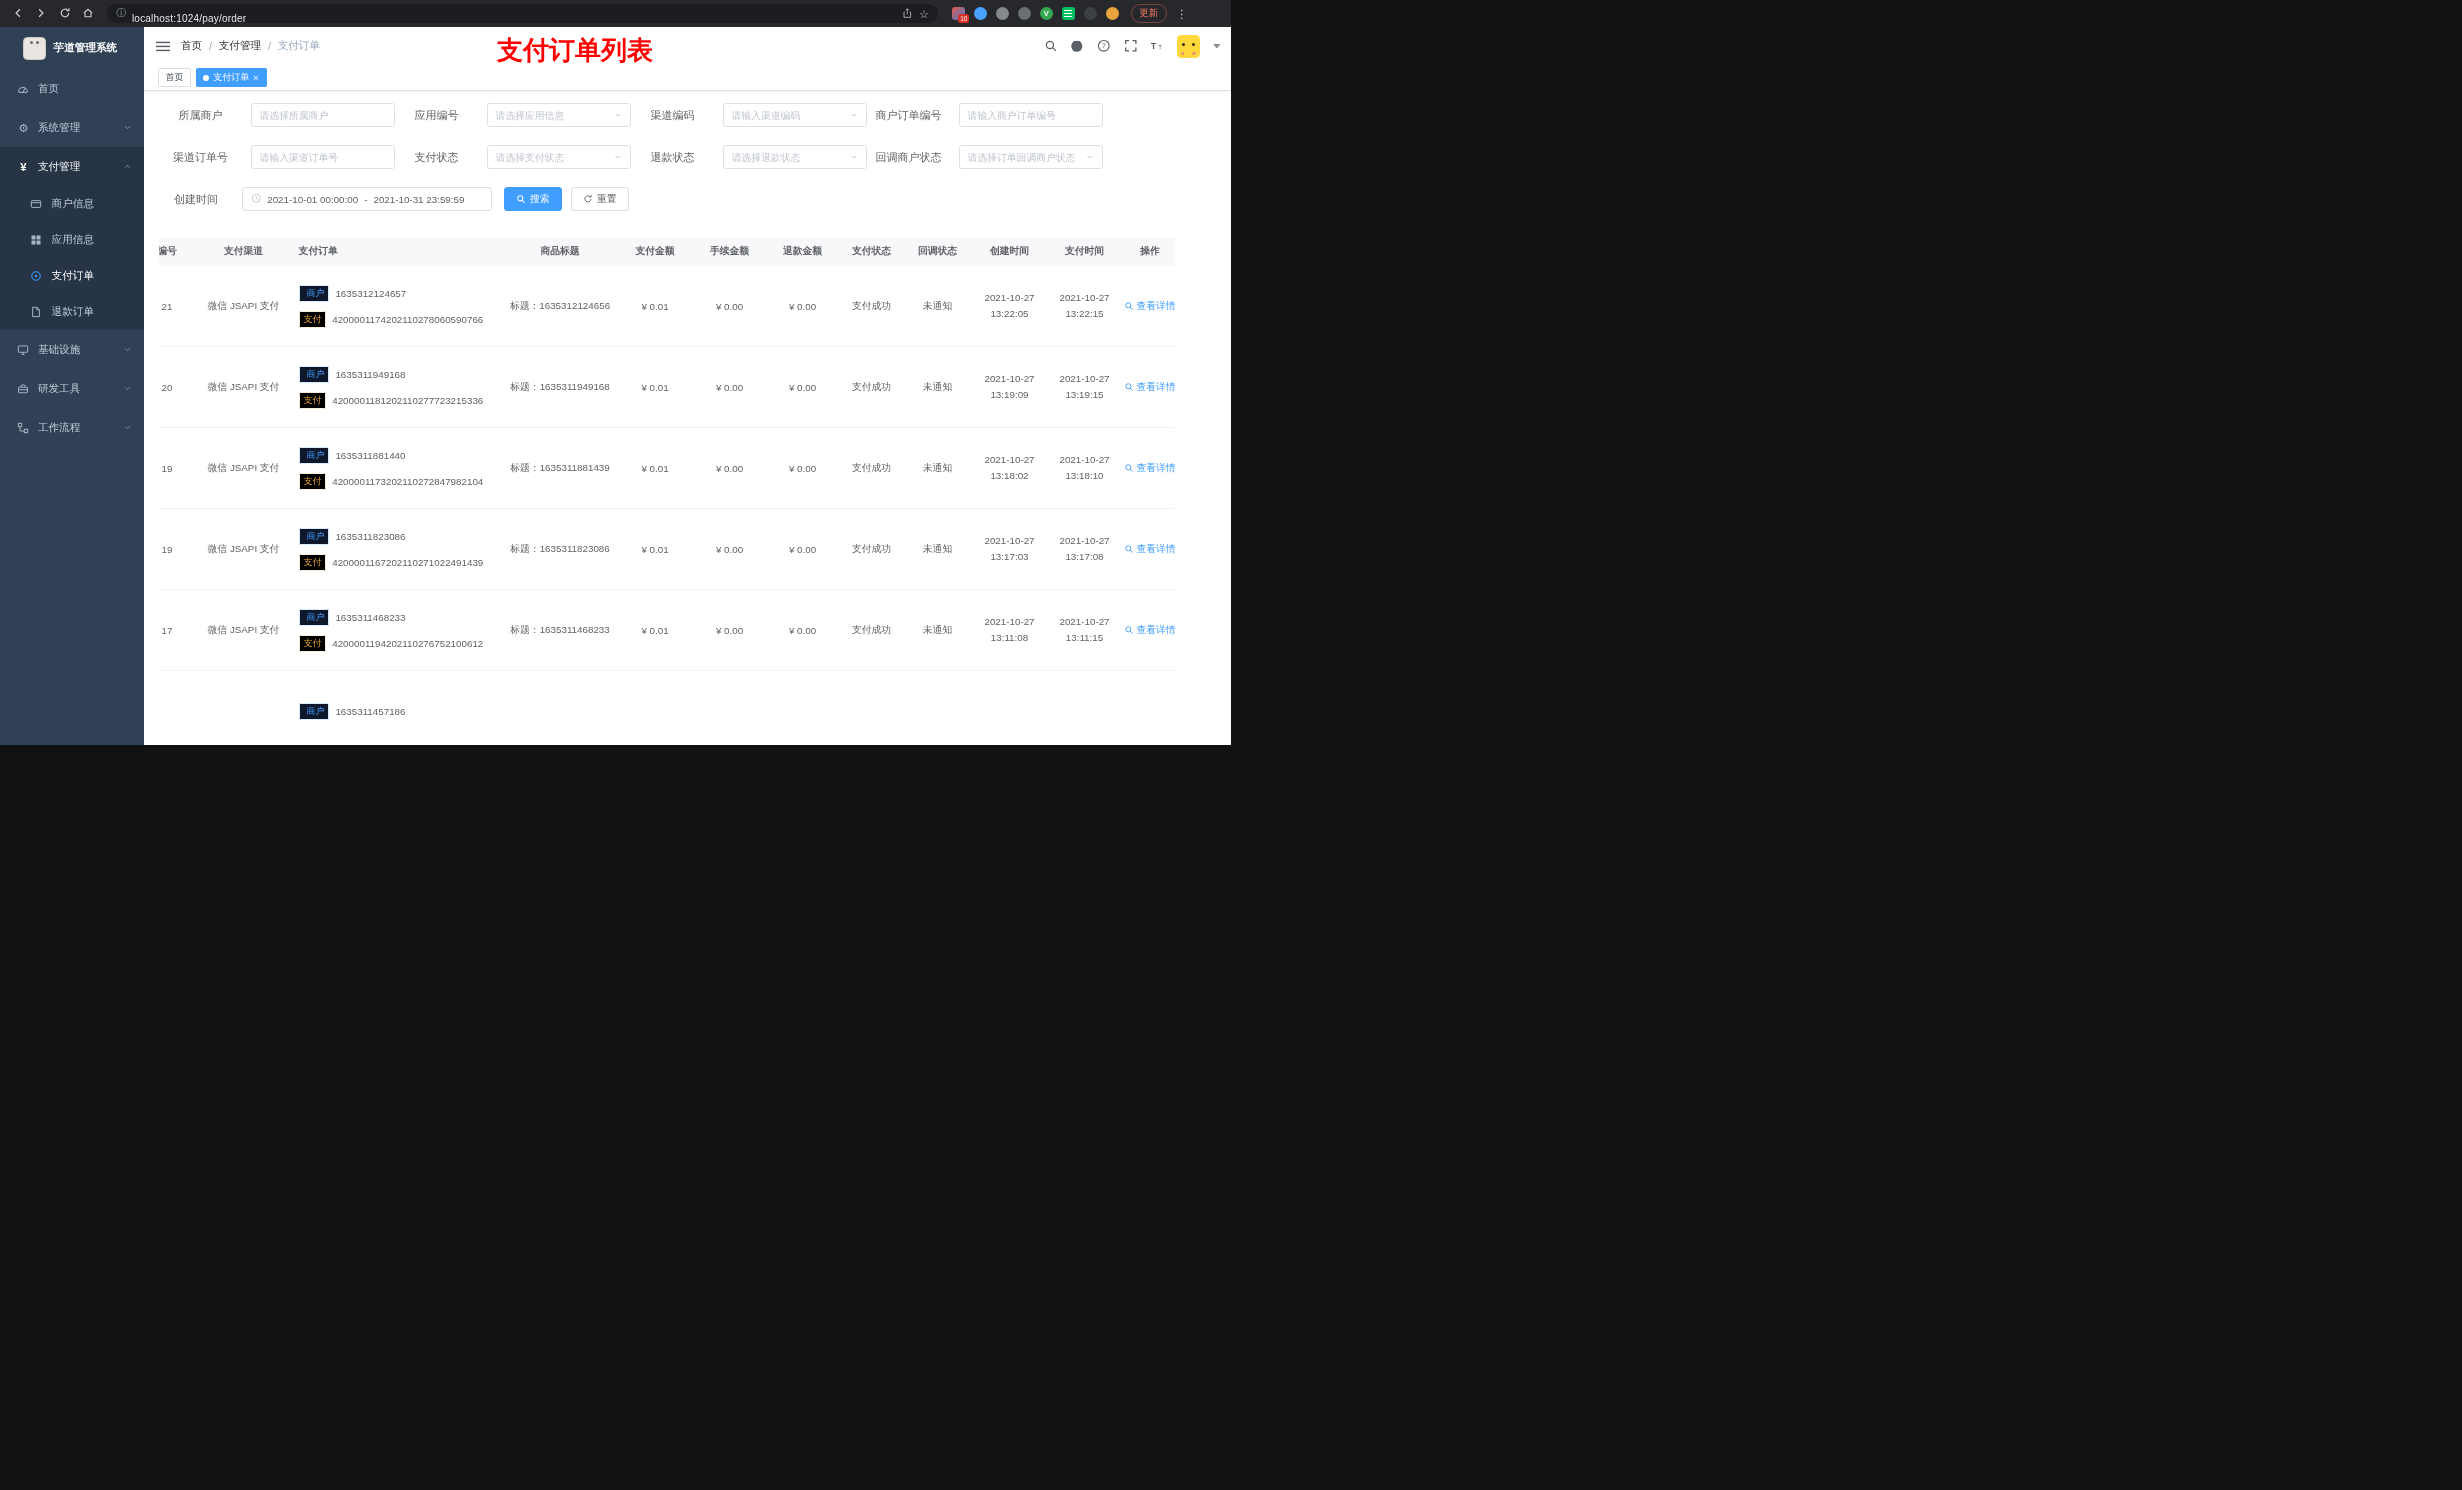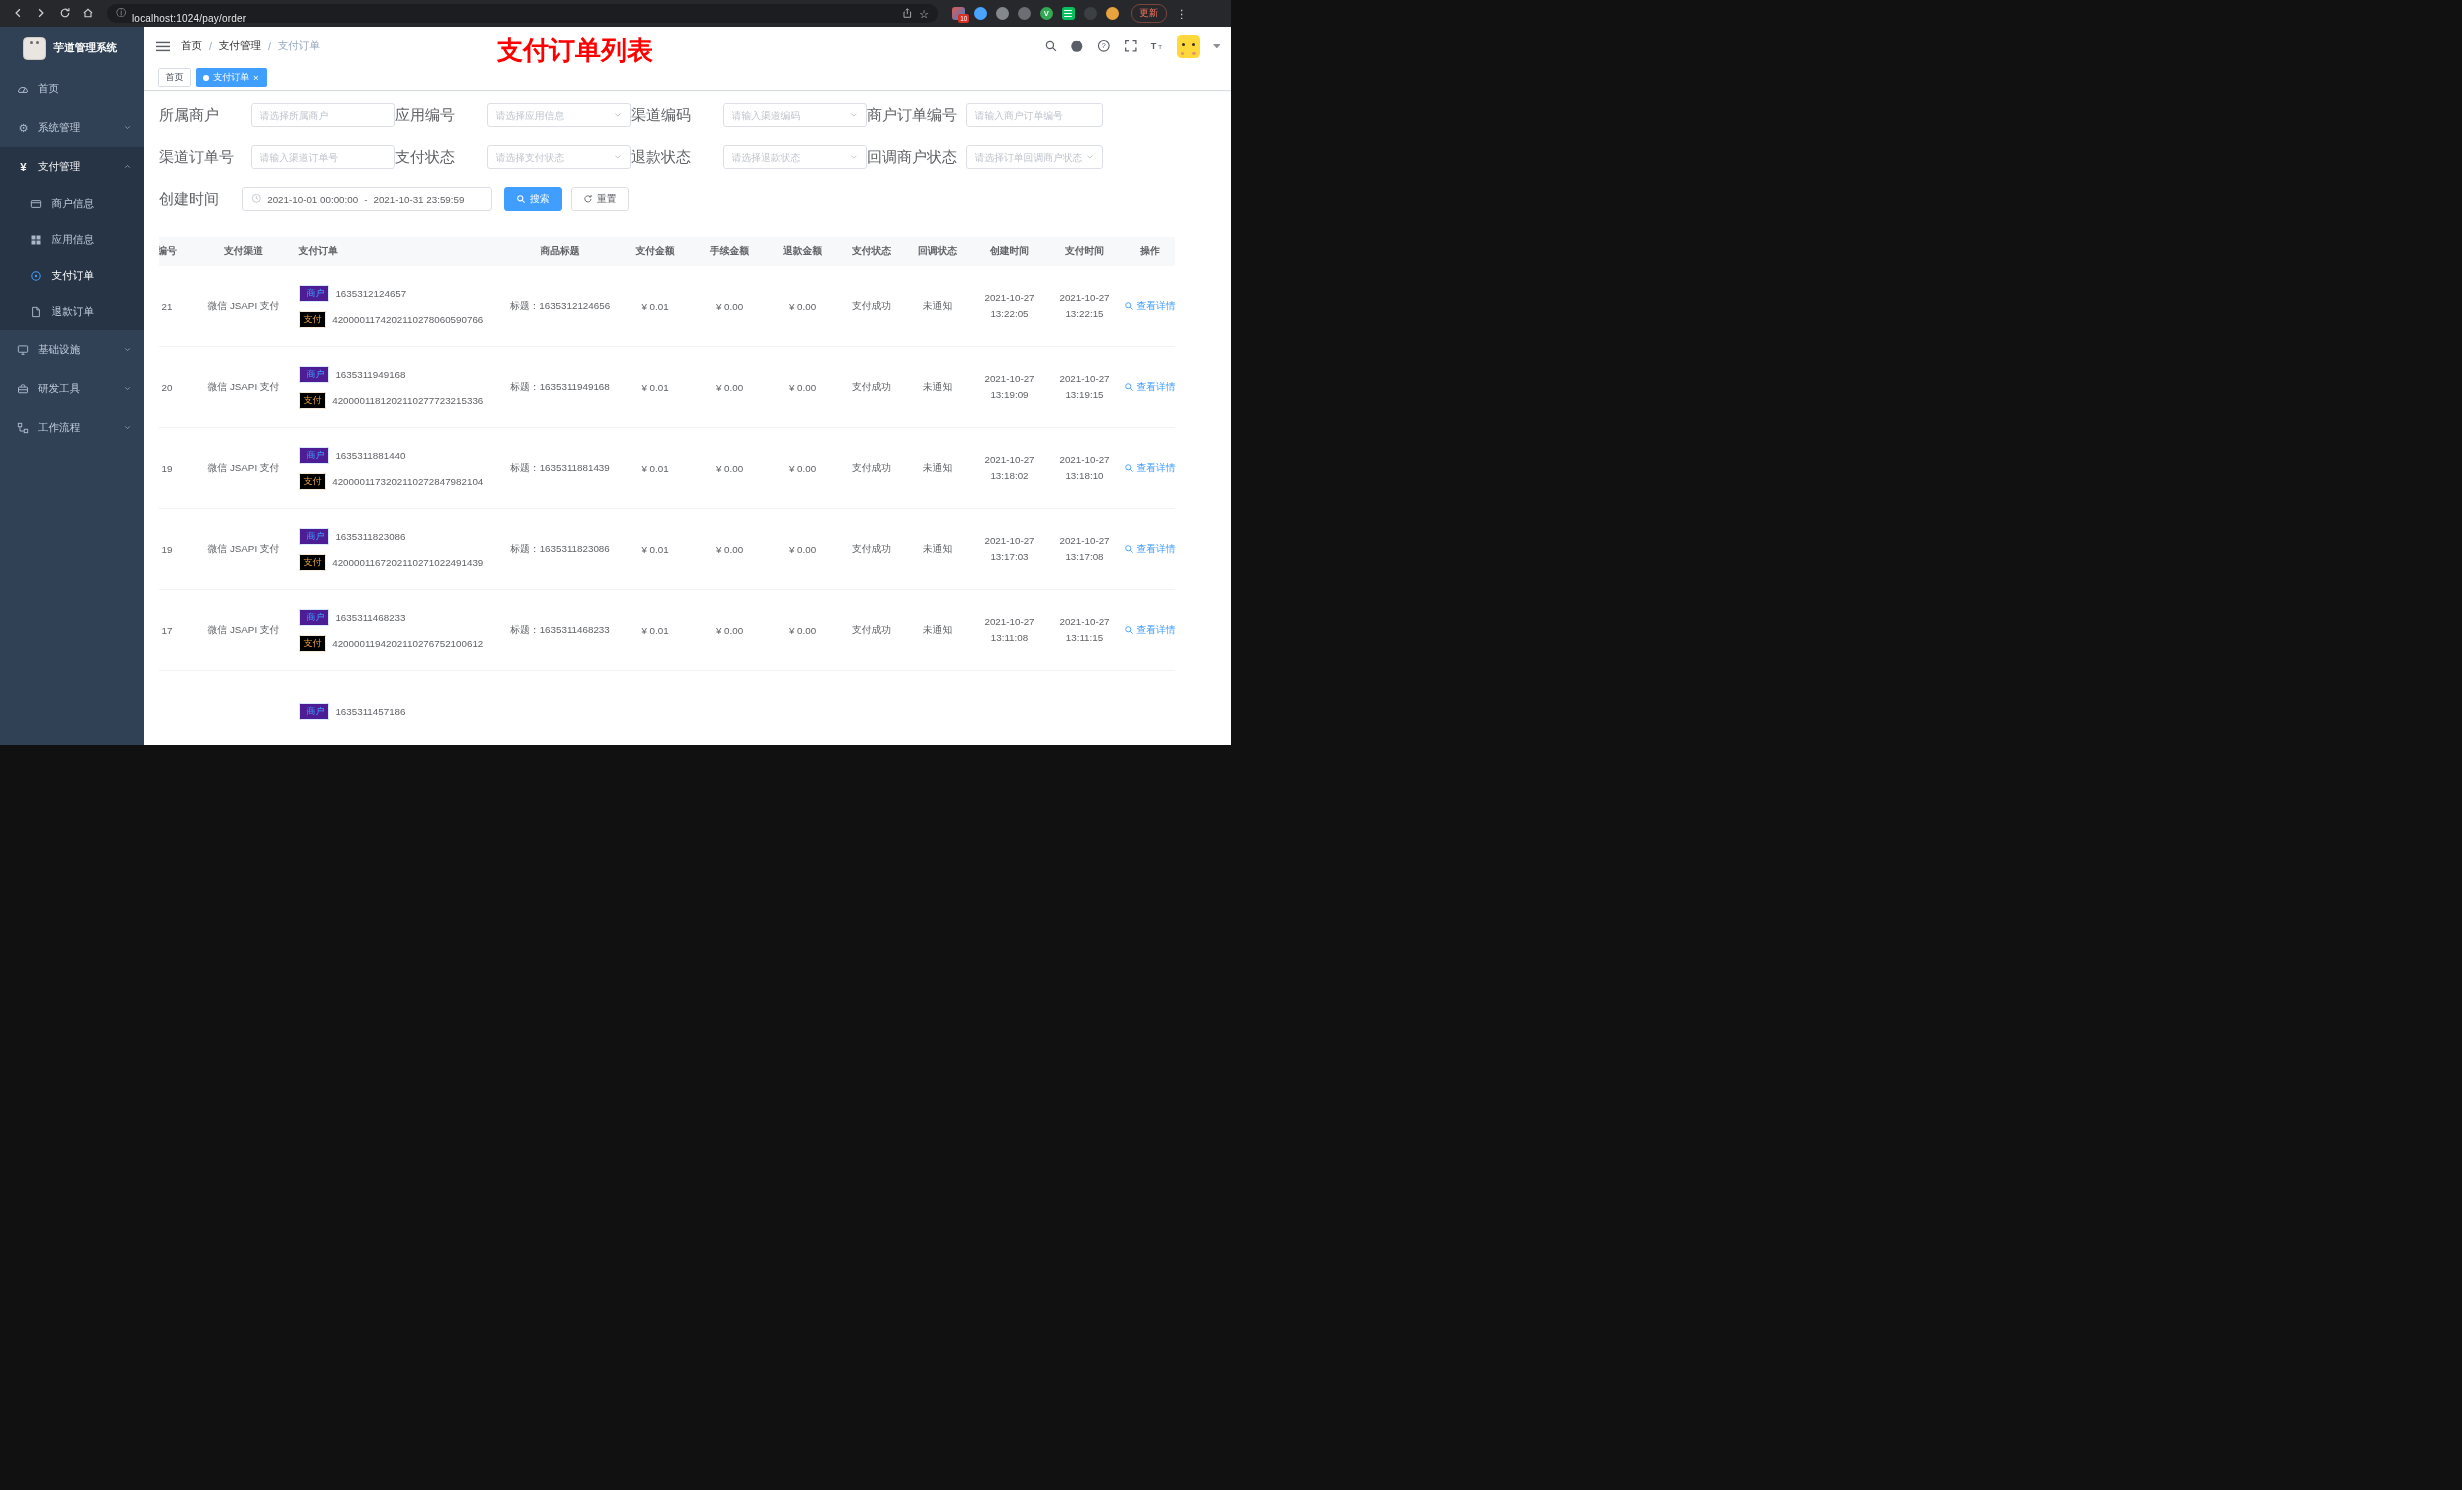--- a/index.html
+++ b/index.html
@@ -87,21 +87,21 @@
   .tag { height:19.7px; display:flex; align-items:center; padding:0 6.8px; border:0.8px solid #d8dce5;
          background:#fff; color:#495060; font-size:9px; cursor:pointer; gap:3.8px; border-radius:1.5px; }
   .tag.active { background:#409eff; border-color:#409eff; color:#fff; }
   .tag .dot { width:6px; height:6px; border-radius:50%; background:#fff; }
   .tag .close { font-size:9.8px; line-height:1; }
 
   
   .content { flex:1; min-height:0; padding:12px 15px 0; overflow:hidden; }
   .frow { display:flex; margin-bottom:18px; }
   .field { display:flex; align-items:center; width:236px; flex-shrink:0; }
-  .field .lbl { flex:1; text-align:left; padding-right:9px; font-size:15px; color:#606266; white-space:nowrap; }
+  .field .lbl { flex:1; text-align:center; padding-right:9px; font-size:11px; color:#606266; white-space:nowrap; }
   .ctrl { width:144px; height:24px; border:0.8px solid #dcdfe6; border-radius:3px; background:#fff;
           display:flex; align-items:center; padding:0 7.6px; position:relative; }
   .ctrl input { border:none; outline:none; width:100%; font-size:9.8px; color:#606266; background:transparent;
           font-family:inherit; }
   .ctrl input::placeholder { color:#bfc4cc; }
   .ctrl .sel-arrow { color:#c0c4cc; display:flex; margin-left:3px; }
   .ctrl .sel-arrow svg { width:9.8px; height:9.8px; }
   .daterange { width:250px; height:24px; border:0.8px solid #dcdfe6; border-radius:3px; display:flex;
           align-items:center; padding:0 7.6px; gap:6px; color:#606266; font-size:9.8px; white-space:nowrap; overflow:hidden; }
   .daterange .ic { color:#c0c4cc; flex-shrink:0; }
@@ -125,21 +125,21 @@
   .th, .td { display:flex; align-items:center; justify-content:center; font-size:9.8px; color:#606266;
              flex-shrink:0; height:100%; }
   .tr { display:flex; height:81px; border-bottom:0.8px solid #f2f3f5; background:#fff; }
   .col0{width:58px;} .col1{width:95px;} 
   .col2{width:212px; justify-content:flex-start; padding-left:7.6px;}
   .col3{width:114px;} .col4{width:76px;} .col5{width:73px;} .col6{width:73px;}
   .col7{width:65px;} .col8{width:67px;} .col9{width:77px;} .col10{width:73px;} .col11{width:58px;}
   .order-lines { display:flex; flex-direction:column; gap:9px; }
   .order-line { display:flex; align-items:center; }
   .obadge { font-size:9px; line-height:1; padding:3px 3.8px; border-radius:1.5px; margin-right:6px; flex-shrink:0; }
-  .obadge.blue { color:#409eff; background:#4c1d95; border:0.8px solid #d9ecff;padding-left:7px; }
+  .obadge.blue { color:#409eff; background:#0f172a; border:0.8px solid #d9ecff;padding-left:7px; }
   .obadge.orange { color:#e6a23c; background:#000000; border:0.8px solid #faecd8; }
   .c-date { flex-direction:column; line-height:16px; }
   .detail-link { color:#409eff; display:inline-flex; align-items:center; gap:2.3px; cursor:pointer;
                  font-size:9.8px; text-decoration:none; }
   .detail-link svg { width:9.8px; height:9.8px; }
 </style>
 </head>
 <body>
 
 <div class="stage">

